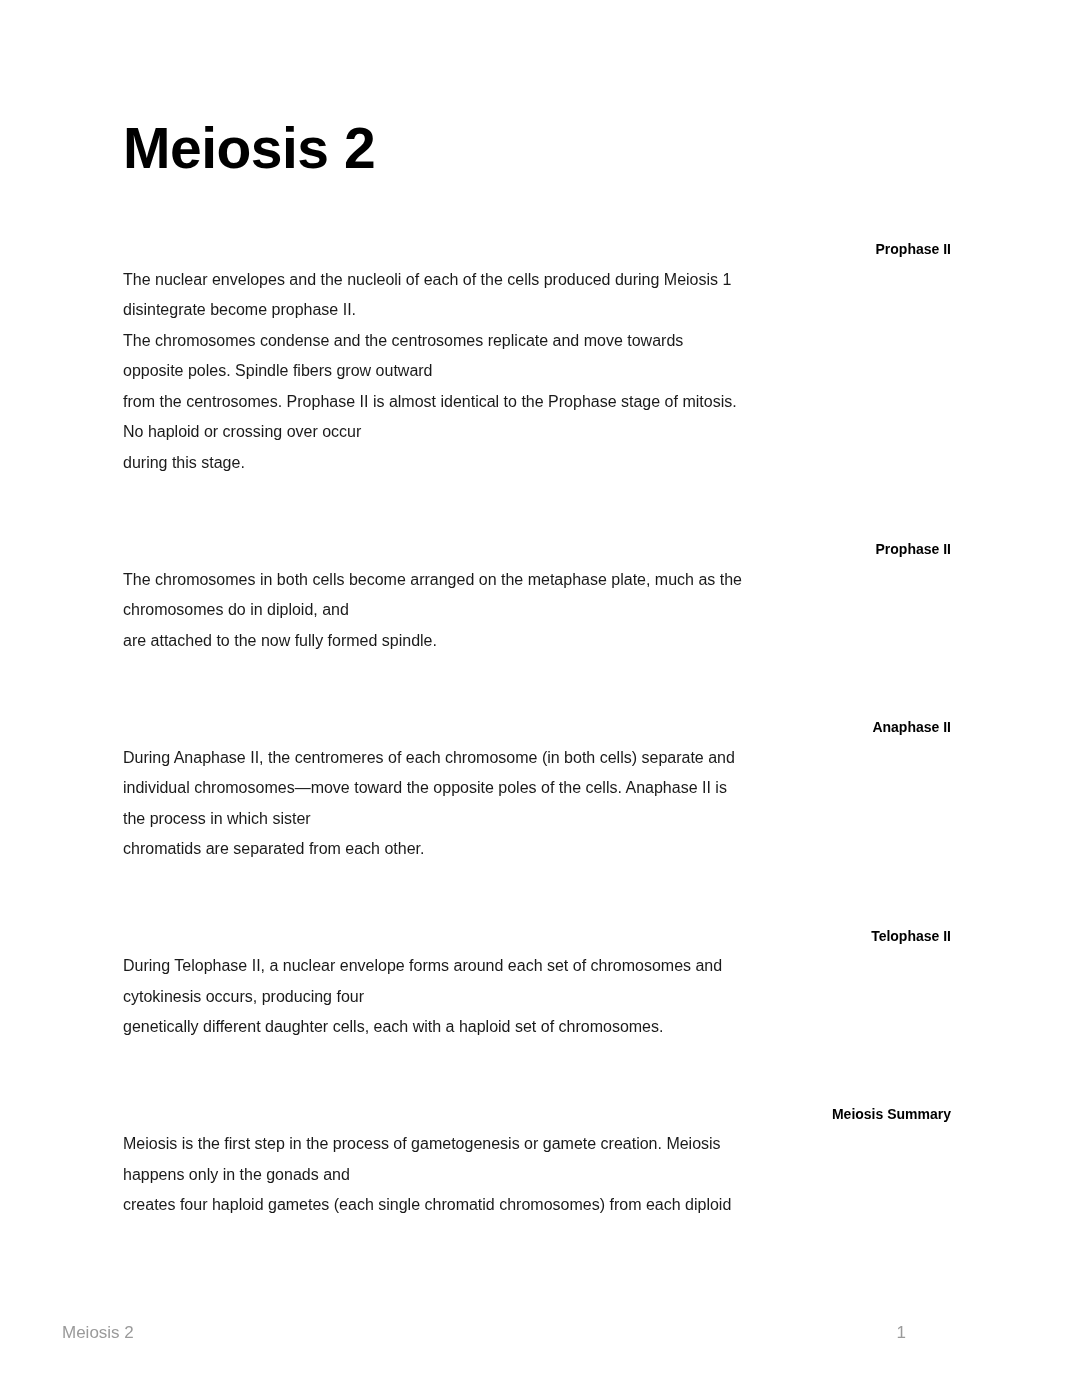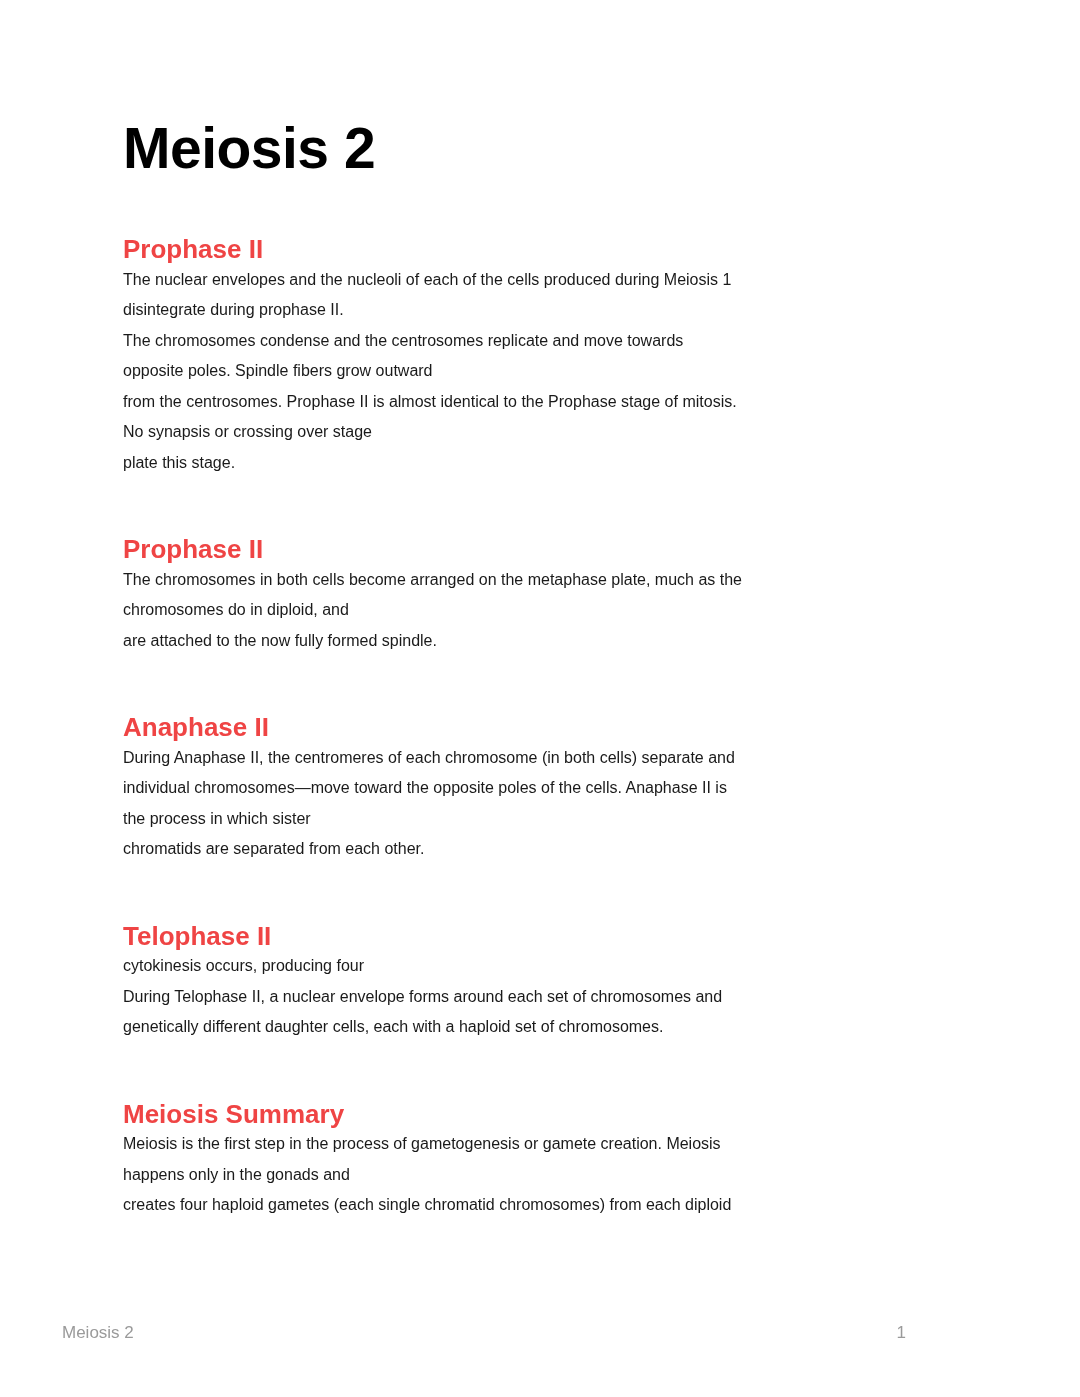--- a/index.html
+++ b/index.html
@@ -36,27 +36,28 @@
     margin: 0 0 0 0;
     padding: 0;
     white-space: pre;
   }
 
   .section {
     margin-top: 56px;
   }
 
   .section-heading {
-    font-size: 26px;
+    font-size: 14px;
     font-weight: bold;
     line-height: 30.5px;
-    color: #ef4444;
+    color: #000000;
     margin: 0;
     padding: 0;
     white-space: pre;
+    text-align: right;
   }
 
   .section-body {
     margin: 0;
     padding: 0;
   }
 
   .body-line {
     font-size: 16px;
     font-weight: normal;
@@ -100,26 +101,26 @@
 <div class="page">
 
   <div class="content">
 
     <h1 class="doc-title">Meiosis 2</h1>
 
     <div class="section">
       <div class="section-heading">Prophase II</div>
       <div class="section-body">
         <p class="body-line">The nuclear envelopes and the nucleoli of each of the cells produced during Meiosis 1</p>
-        <p class="body-line">disintegrate during prophase II.</p>
+        <p class="body-line">disintegrate become prophase II.</p>
         <p class="body-line">The chromosomes condense and the centrosomes replicate and move towards</p>
         <p class="body-line">opposite poles. Spindle fibers grow outward</p>
         <p class="body-line">from the centrosomes. Prophase II is almost identical to the Prophase stage of mitosis.</p>
-        <p class="body-line">No synapsis or crossing over stage</p>
-        <p class="body-line">plate this stage.</p>
+        <p class="body-line">No haploid or crossing over occur</p>
+        <p class="body-line">during this stage.</p>
       </div>
     </div>
 
     <div class="section">
       <div class="section-heading">Prophase II</div>
       <div class="section-body">
         <p class="body-line">The chromosomes in both cells become arranged on the metaphase plate, much as the</p>
         <p class="body-line">chromosomes do in diploid, and</p>
         <p class="body-line">are attached to the now fully formed spindle.</p>
       </div>
@@ -131,22 +132,22 @@
         <p class="body-line">During Anaphase II, the centromeres of each chromosome (in both cells) separate and</p>
         <p class="body-line">individual chromosomes—move toward the opposite poles of the cells. Anaphase II is</p>
         <p class="body-line">the process in which sister</p>
         <p class="body-line">chromatids are separated from each other.</p>
       </div>
     </div>
 
     <div class="section">
       <div class="section-heading">Telophase II</div>
       <div class="section-body">
+        <p class="body-line">During Telophase II, a nuclear envelope forms around each set of chromosomes and</p>
         <p class="body-line">cytokinesis occurs, producing four</p>
-        <p class="body-line">During Telophase II, a nuclear envelope forms around each set of chromosomes and</p>
         <p class="body-line">genetically different daughter cells, each with a haploid set of chromosomes.</p>
       </div>
     </div>
 
     <div class="section">
       <div class="section-heading">Meiosis Summary</div>
       <div class="section-body">
         <p class="body-line">Meiosis is the first step in the process of gametogenesis or gamete creation. Meiosis</p>
         <p class="body-line">happens only in the gonads and</p>
         <p class="body-line">creates four haploid gametes (each single chromatid chromosomes) from each diploid</p>

